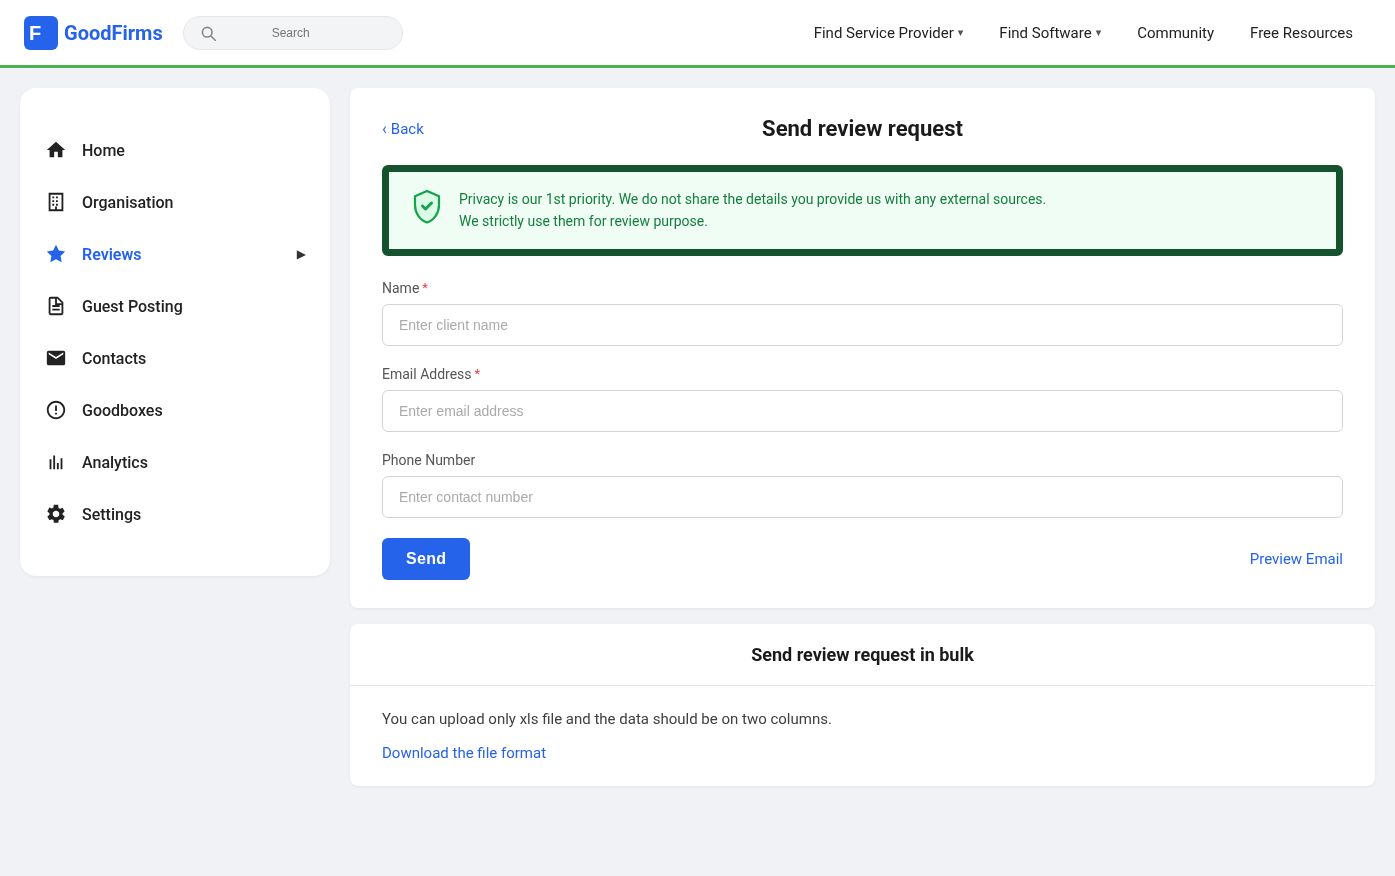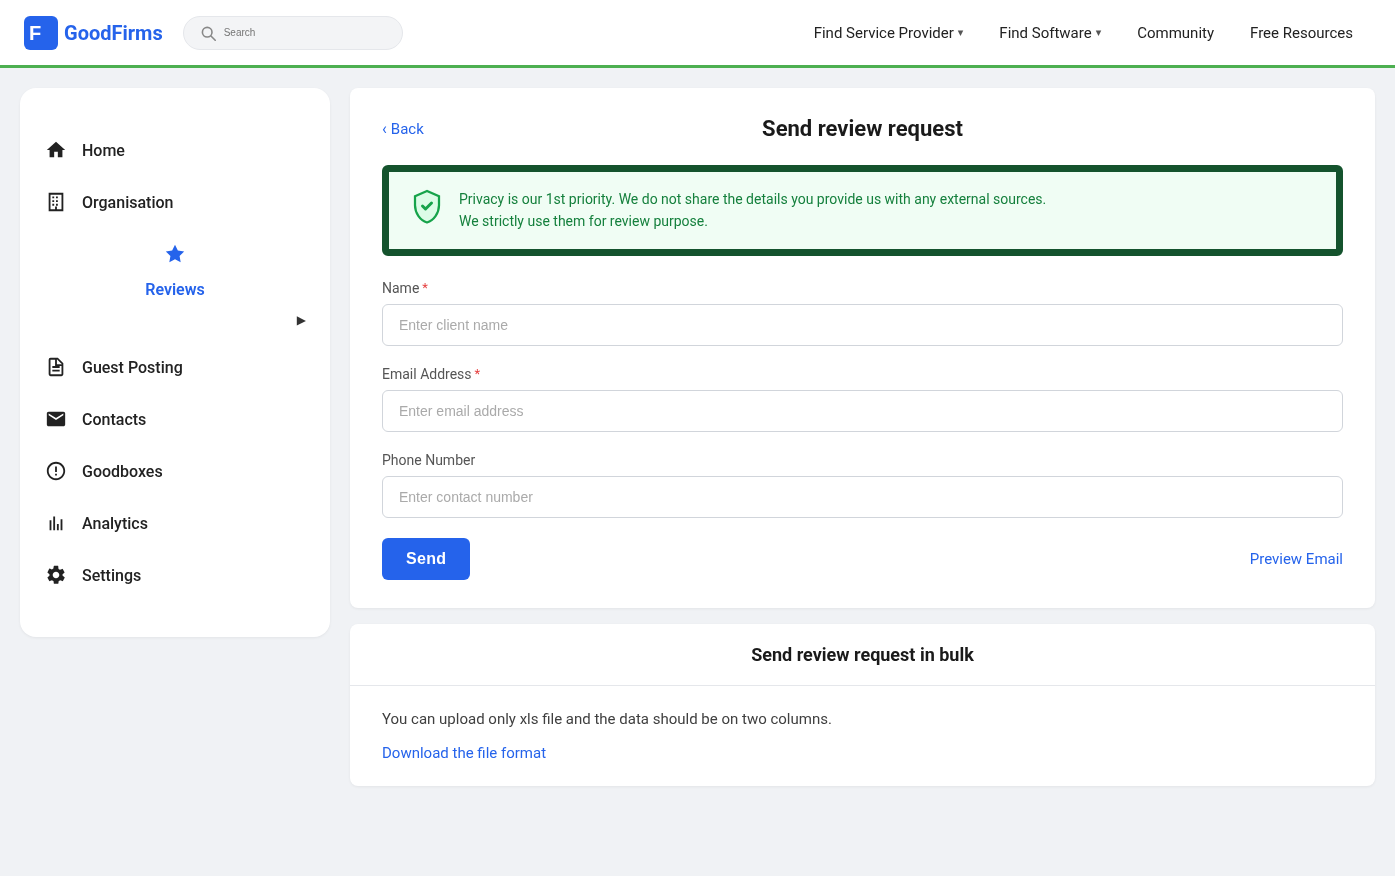--- a/index.html
+++ b/index.html
@@ -47,23 +47,24 @@
       padding: 8px 16px;
       gap: 8px;
       width: 220px;
       margin-right: 20px;
       border: 1px solid #e5e7eb;
     }
     .search-box input {
       background: none;
       border: none;
       outline: none;
-      font-size: 10px;
+      font-size: 12px;
       color: #555;
       width: 100%;
+      margin-left: 48px;
     }
     .search-icon-svg {
       color: #888;
       flex-shrink: 0;
     }
     .nav-links {
       display: flex;
       align-items: center;
       gap: 0;
       margin-left: auto;
@@ -111,21 +112,20 @@
       gap: 14px;
       padding: 14px 24px;
       cursor: pointer;
       color: #222;
       font-size: 16px;
       font-weight: 500;
       position: relative;
     }
     .sidebar-item.active {
       color: #2563eb;
-      flex-direction: column;
     }
     .sidebar-item.active .sidebar-label {
       color: #2563eb;
       font-weight: 600;
     }
     .sidebar-icon {
       width: 24px;
       height: 24px;
       display: flex;
       align-items: center;

